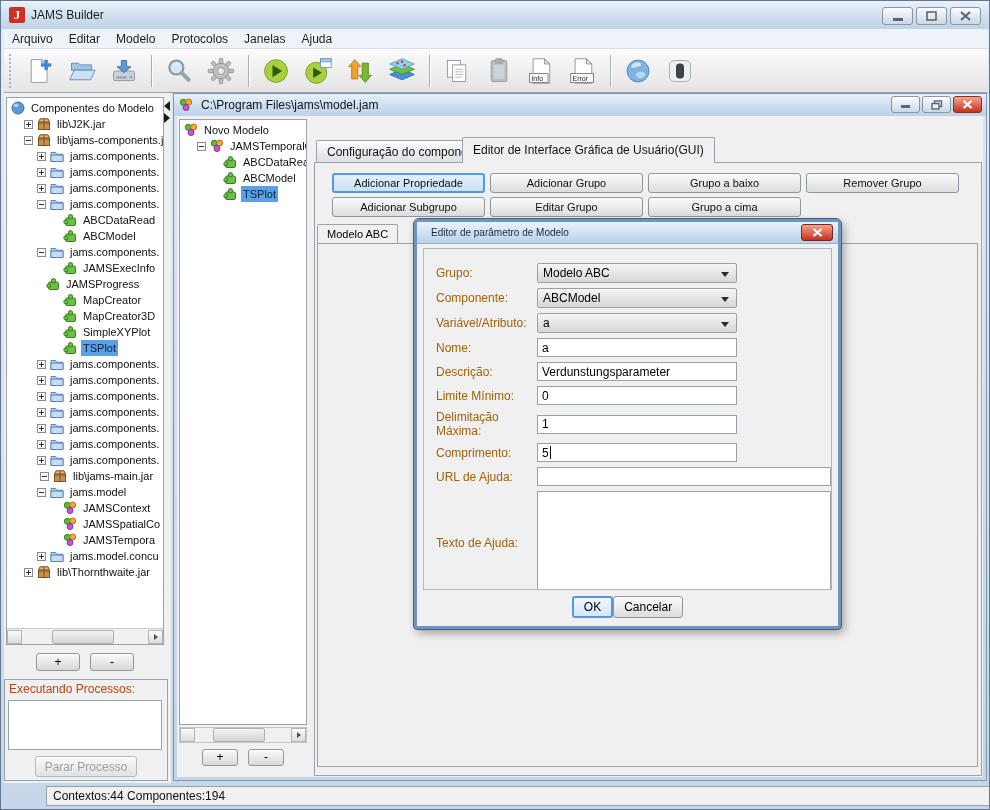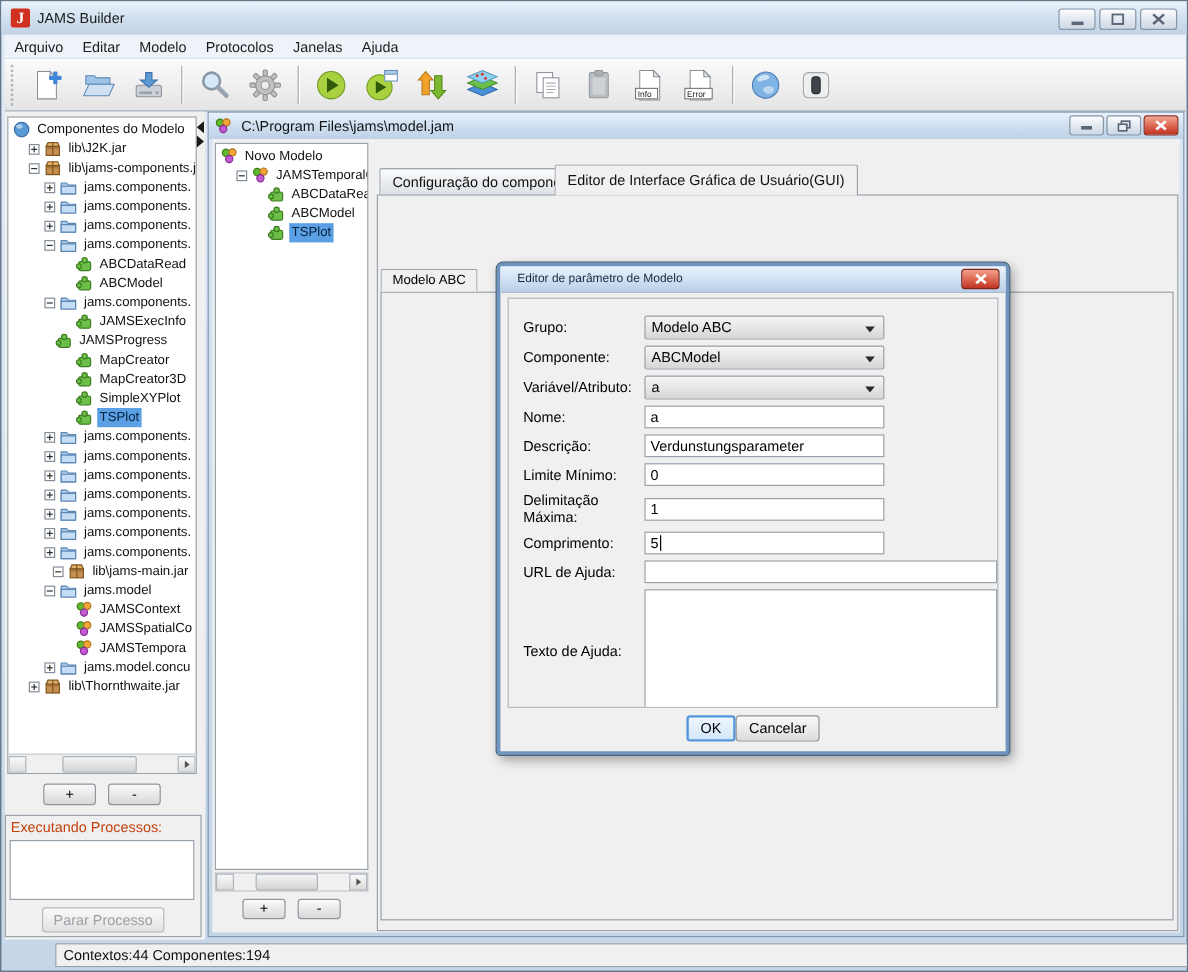--- a/index.html
+++ b/index.html
@@ -101,21 +101,21 @@
           background:#f0f0f0;border:3px solid #6f94bd;outline:1px solid #44617f;border-radius:5px 5px 3px 3px;
           box-shadow:3px 4px 10px rgba(0,0,0,.35);}
   .dlg-title{position:absolute;left:0;top:0;right:0;height:22px;
              background:linear-gradient(#eaf2fc,#cfe0f2 55%,#b9cfe8);border-bottom:1px solid #9cb2cc;
              display:flex;align-items:center;font-size:10px;color:#17293d;padding-left:14px;}
   .dlg-close{position:absolute;right:5px;top:2px;width:32px;height:17px;border:1px solid #7e241a;border-radius:3px;
              background:linear-gradient(#f4a08c,#e0705a 45%,#bf3322);display:flex;align-items:center;justify-content:center;padding:0;}
   .dlg-fields{position:absolute;left:6px;top:26px;right:6px;bottom:36px;border:1px solid #b0b8c0;
               padding:14px 0 0 12px;overflow:hidden;}
   .frow{display:flex;align-items:center;margin-bottom:5px;}
-  .frow .flabel{width:101px;flex:0 0 101px;font-size:12px;color:#000000;}
+  .frow .flabel{width:101px;flex:0 0 101px;font-size:12px;color:#a16207;}
   .jcombo{width:200px;height:20px;border:1px solid #98a0a8;border-radius:2px;
           background:linear-gradient(#f6f6f6,#d6d6d6);display:flex;align-items:center;position:relative;
           font-size:12px;padding-left:5px;}
   .jcombo .arrow{position:absolute;right:7px;top:8px;width:0;height:0;
                  border-left:4px solid transparent;border-right:4px solid transparent;border-top:5px solid #2a2a2a;}
   .jinput{width:200px;height:19px;border:1px solid #98a0a8;background:#fff;font-size:12px;
           display:flex;align-items:center;padding-left:4px;}
   .jinput.wide{width:298px;}
   .caret{display:inline-block;width:1px;height:13px;background:#000;margin-left:1px;}
   .jtextarea{width:298px;height:104px;border:1px solid #98a0a8;background:#fff;}
@@ -552,21 +552,21 @@
           <div class="tree-row" style="padding-left: 30px;">
             <span class="expander plus"></span>
             <span class="tree-icon">
               <svg viewBox="0 0 14 14" width="14" height="14">
                 <path d="M1 3.5h4.5L7 5.2h6V12.5H1z" fill="#a8cbec" stroke="#5d87b5"></path>
                 <path d="M1 6.2h12v6.3H1z" fill="#c4ddf4" stroke="#5d87b5"></path>
               </svg>
             </span>
             <span class="tree-label">jams.components.</span>
           </div>
-          <div class="tree-row" style="padding-left: 13px; margin-left: 24px;">
+          <div class="tree-row" style="padding-left: 33px;">
             <span class="expander"></span>
             <span class="tree-icon">
               <svg viewBox="0 0 14 14" width="14" height="14">
                 <rect x="1.5" y="5" width="11" height="7.5" fill="#c89050" stroke="#7d5420"></rect>
                 <rect x="2" y="5.3" width="10" height="2" fill="#a8783c"></rect>
                 <polygon points="1.5,5 3,1.8 11,1.8 12.5,5" fill="#e3b269" stroke="#7d5420"></polygon>
                 <line x1="7" y1="1.8" x2="7" y2="12.5" stroke="#7d5420"></line>
               </svg>
             </span>
             <span class="tree-label">lib\jams-main.jar</span>
@@ -772,20 +772,29 @@
       </div>
       <div class="ipm-row">
         <button class="ipm-btn">+</button>
         <button class="ipm-btn">-</button>
       </div>
 
       <div class="jtab" style="left:139px;top:24px;z-index:1">Configuração do componente</div>
       <div class="jtab active" style="left:285px;top:21px">Editor de Interface Gráfica de Usuário(GUI)</div>
 
       <div class="tabpanel">
+        <div class="btn-grid" id="btn-grid">
+            <button class="jbtn focused">Adicionar Propriedade</button>
+            <button class="jbtn">Adicionar Grupo</button>
+            <button class="jbtn">Grupo a baixo</button>
+            <button class="jbtn">Remover Grupo</button>
+            <button class="jbtn">Adicionar Subgrupo</button>
+            <button class="jbtn">Editar Grupo</button>
+            <button class="jbtn">Grupo a cima</button>
+          </div>
         <div class="group-tab">Modelo ABC</div>
         <div class="group-panel"></div>
       </div>
     </div>
   </div>
 
   <div class="dialog">
     <div class="dlg-title">
       <span>Editor de parâmetro de Modelo</span>
       <button class="dlg-close">

